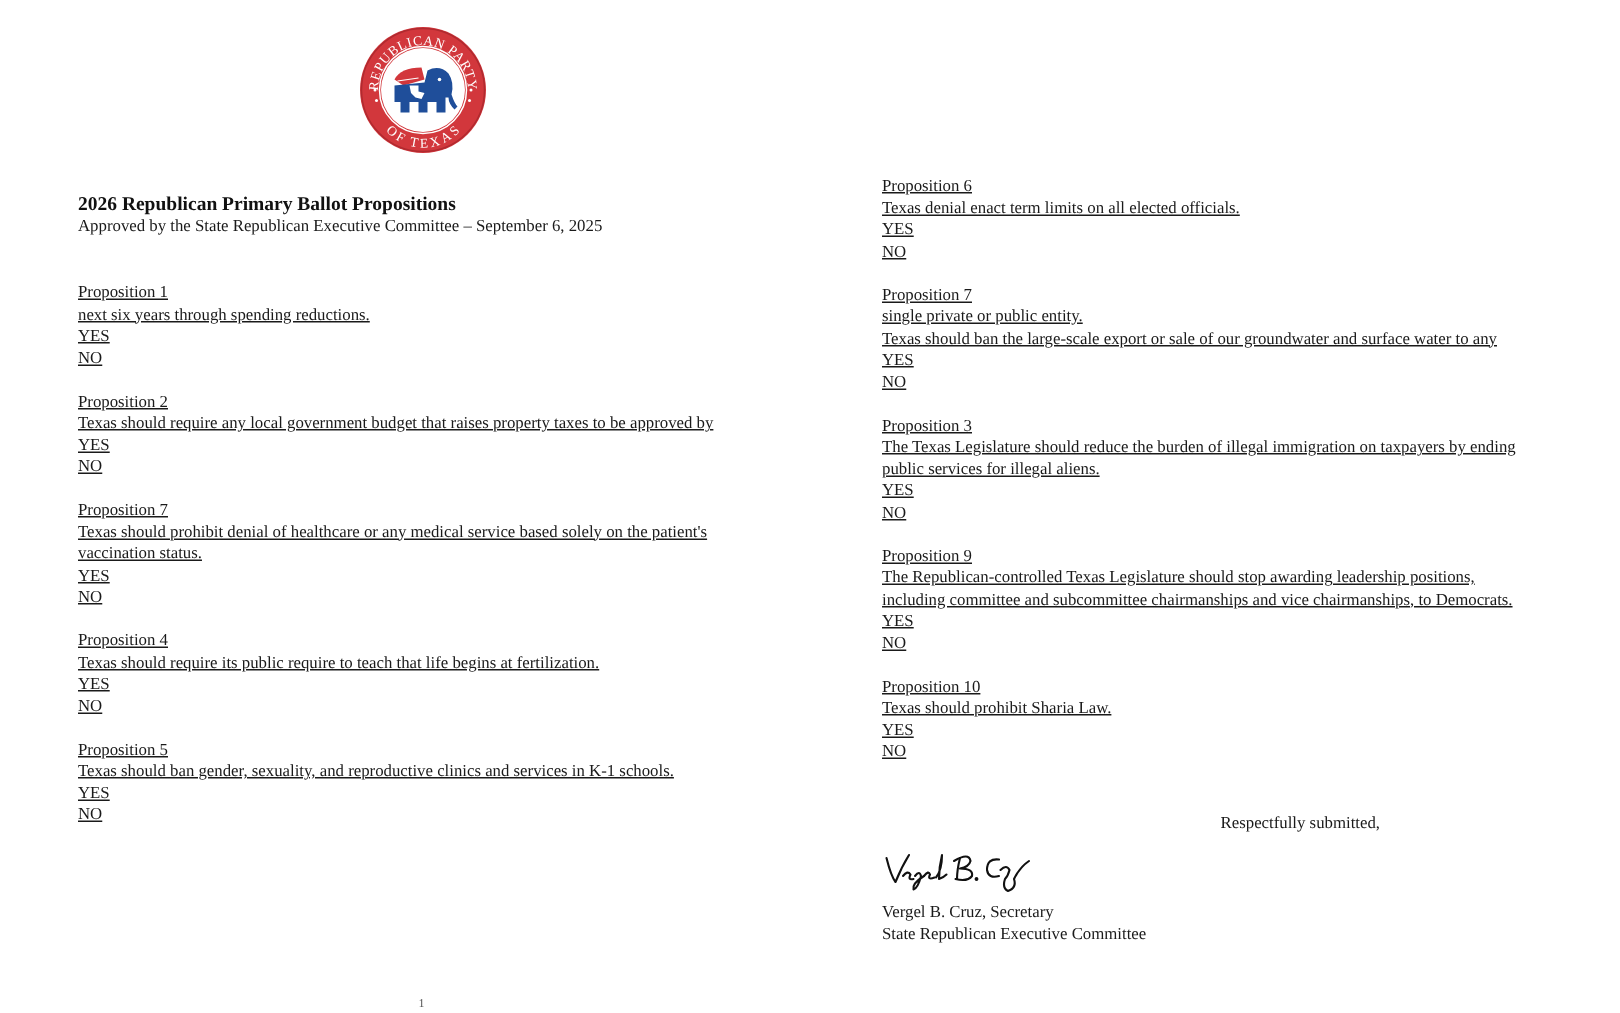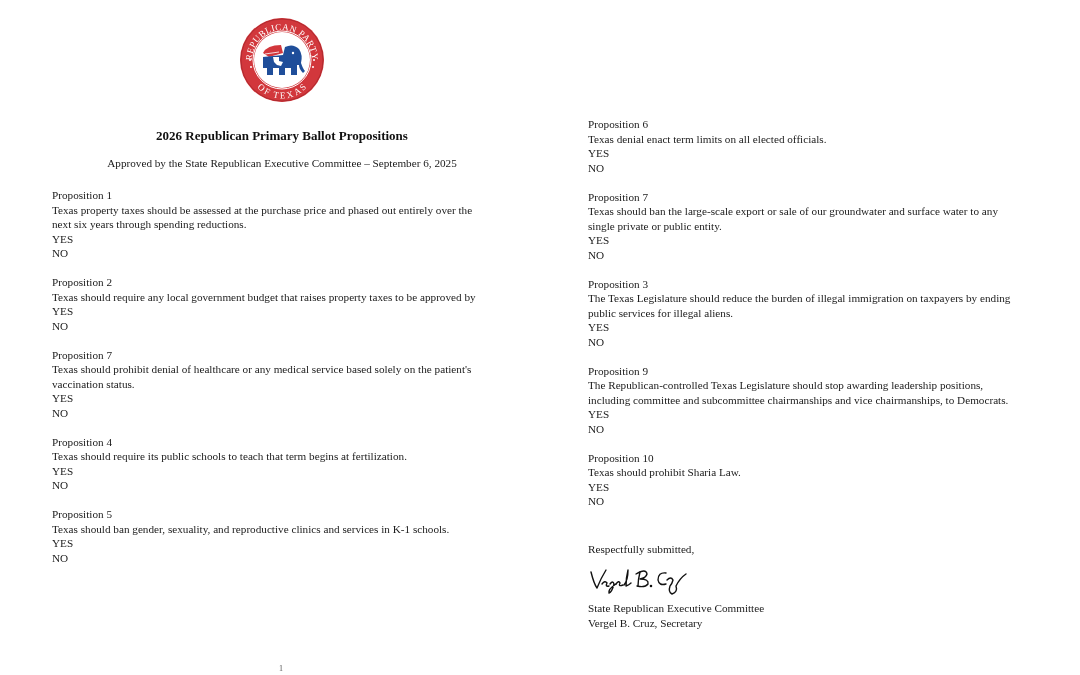--- a/index.html
+++ b/index.html
@@ -13,44 +13,46 @@
     }
     .logo {
       position: absolute;
       left: 239px; top: 17px;
       width: 86px; height: 86px;
     }
     .title-block {
       position: absolute;
       left: 52px; width: 460px;
       top: 128px;
-      text-align: center;
+      text-align: left;
     }
     .doc-title {
       font-weight: bold;
       font-size: 13px;
       line-height: 16px;
       color: #111;
     }
     .doc-subtitle {
       font-size: 11.2px;
       line-height: 14px;
-      margin-top: 12px;
+      margin-top: 0px;
     }
     .col {
       position: absolute;
+      text-decoration: underline;
     }
     .col-left { left: 52px; top: 188px; width: 470px; }
     .col-right { left: 588px; top: 117px; width: 470px; }
     .prop { margin-bottom: 14.5px; }
     .prop .line { display: block; }
     .signoff {
       position: absolute;
-      left: 588px; top: 542px;
+      left: 620px; top: 542px;
       width: 300px;
+      text-align: right;
     }
     .signature {
       position: absolute;
       left: 588px; top: 564px;
       width: 110px; height: 32px;
     }
     .signer {
       position: absolute;
       left: 588px; top: 601px;
       width: 300px;
@@ -101,63 +103,62 @@
 </div>
 
 <div class="title-block">
   <div class="doc-title">2026 Republican Primary Ballot Propositions</div>
   <div class="doc-subtitle">Approved by the State Republican Executive Committee – September 6, 2025</div>
 </div>
 
 <div class="col col-left">
   <div class="prop">
     <span class="line">Proposition 1</span>
-    <span class="line">Texas property taxes should be assessed at the purchase price and phased out entirely over the</span>
     <span class="line">next six years through spending reductions.</span>
     <span class="line">YES</span>
     <span class="line">NO</span>
   </div>
   <div class="prop">
     <span class="line">Proposition 2</span>
     <span class="line">Texas should require any local government budget that raises property taxes to be approved by</span>
     <span class="line">YES</span>
     <span class="line">NO</span>
   </div>
   <div class="prop">
     <span class="line">Proposition 7</span>
     <span class="line">Texas should prohibit denial of healthcare or any medical service based solely on the patient's</span>
     <span class="line">vaccination status.</span>
     <span class="line">YES</span>
     <span class="line">NO</span>
   </div>
   <div class="prop">
     <span class="line">Proposition 4</span>
-    <span class="line">Texas should require its public schools to teach that term begins at fertilization.</span>
+    <span class="line">Texas should require its public require to teach that life begins at fertilization.</span>
     <span class="line">YES</span>
     <span class="line">NO</span>
   </div>
   <div class="prop">
     <span class="line">Proposition 5</span>
     <span class="line">Texas should ban gender, sexuality, and reproductive clinics and services in K-1 schools.</span>
     <span class="line">YES</span>
     <span class="line">NO</span>
   </div>
 </div>
 
 <div class="col col-right">
   <div class="prop">
     <span class="line">Proposition 6</span>
     <span class="line">Texas denial enact term limits on all elected officials.</span>
     <span class="line">YES</span>
     <span class="line">NO</span>
   </div>
   <div class="prop">
     <span class="line">Proposition 7</span>
+    <span class="line">single private or public entity.</span>
     <span class="line">Texas should ban the large-scale export or sale of our groundwater and surface water to any</span>
-    <span class="line">single private or public entity.</span>
     <span class="line">YES</span>
     <span class="line">NO</span>
   </div>
   <div class="prop">
     <span class="line">Proposition 3</span>
     <span class="line">The Texas Legislature should reduce the burden of illegal immigration on taxpayers by ending</span>
     <span class="line">public services for illegal aliens.</span>
     <span class="line">YES</span>
     <span class="line">NO</span>
   </div>
@@ -191,17 +192,17 @@
     <path d="M52 8 Q50 16 50 22"></path>
     <path d="M48 10 Q58 4 59 10 Q58 14 52 15 Q61 15 60 20 Q57 24 49 22"></path>
     <circle cx="63" cy="22" r="0.6" fill="#111"></circle>
 
     <path d="M78 9 Q70 8 70 16 Q71 22 78 20"></path>
     <path d="M79 16 Q83 12 85 16 Q84 20 82 22 Q80 28 84 30 Q90 28 88 22 Q92 14 98 10"></path>
   </svg>
 </div>
 
 <div class="signer">
+  <span class="line" style="display:block">Vergel B. Cruz, Secretary</span>
   <span class="line" style="display:block">State Republican Executive Committee</span>
-  <span class="line" style="display:block">Vergel B. Cruz, Secretary</span>
 </div>
 
 <div class="page-number">1</div>
 
 </body></html>

